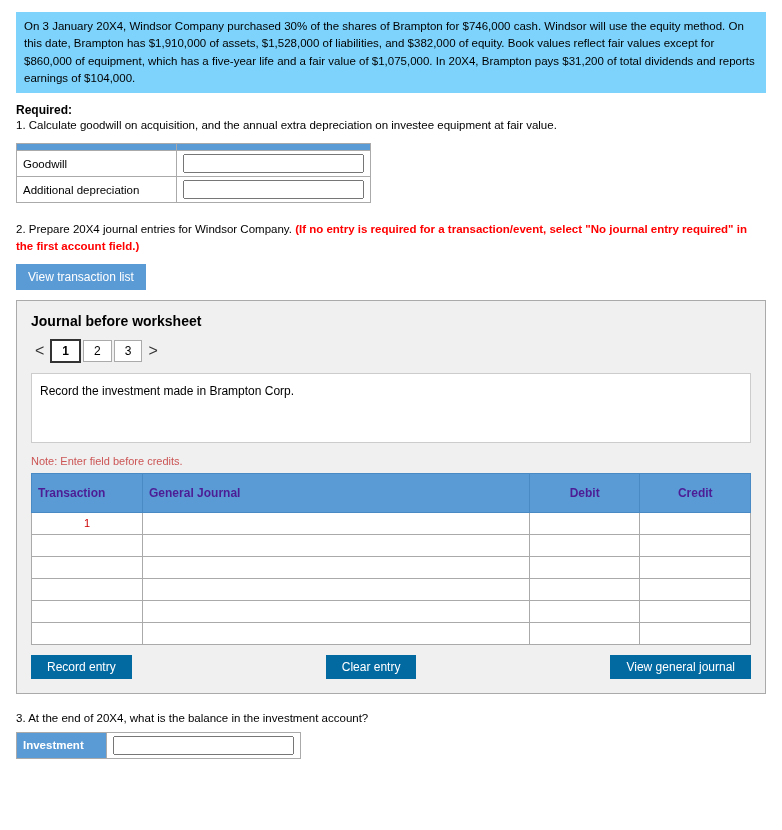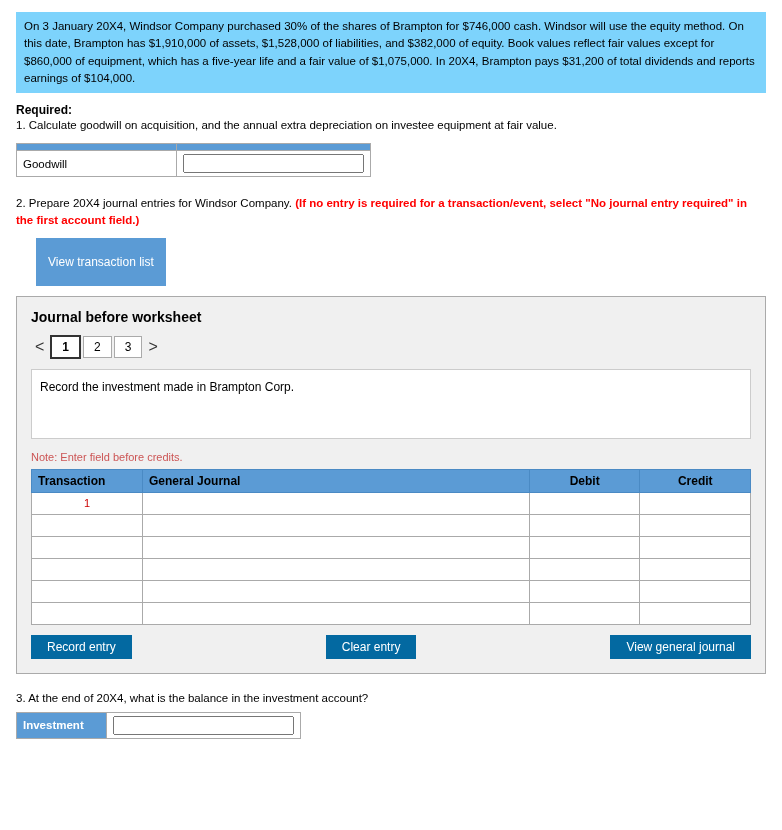--- a/index.html
+++ b/index.html
@@ -55,25 +55,24 @@
       line-height: 1.5;
     }
     .section2-text .red-text {
       color: red;
       font-weight: bold;
     }
     .view-transaction-btn {
       background: #5b9bd5;
       color: #fff;
       border: none;
-      padding: 17px 12px;
+      padding: 6px 12px;
       font-size: 12px;
       cursor: pointer;
       margin-bottom: 10px;
-      margin-left: 20px;
     }
     .journal-worksheet {
       border: 1px solid #aaa;
       background: #f0f0f0;
       padding: 12px 14px 14px 14px;
       margin-bottom: 18px;
     }
     .journal-worksheet-title {
       font-size: 14px;
       font-weight: bold;
@@ -120,23 +119,23 @@
       font-size: 11px;
       margin-bottom: 6px;
     }
     .journal-table {
       border-collapse: collapse;
       width: 100%;
       margin-bottom: 10px;
     }
     .journal-table th {
       background: #5b9bd5;
-      color: #000000;
+      color: #4c1d95;
       border: 1px solid #4a8ac4;
-      padding: 4px 6px;
+      padding: 12px 6px;
       font-size: 12px;
       text-align: center;
     }
     .journal-table th.left { text-align: left; }
     .journal-table td {
       border: 1px solid #aaa;
       padding: 3px 4px;
       height: 22px;
       background: #fff;
     }
@@ -215,20 +214,24 @@
 <table class="table-small">
   <thead>
     <tr>
       <th style="min-width:160px;"></th>
       <th style="min-width:120px;"></th>
     </tr>
   </thead>
   <tbody>
     <tr>
       <td class="label-cell">Goodwill</td>
+      <td class="value-cell"><input type="text" style=""></td>
+    </tr>
+    <tr>
+      <td class="label-cell">Additional depreciation</td>
       <td class="value-cell"><input type="text" style=""></td>
     </tr>
   </tbody>
 </table>
 
 <div class="section-gap"></div>
 
 
 <div class="section2-text">
   <span>2. Prepare 20X4 journal entries for Windsor Company.</span> <span class="red-text">(If no entry is required for a transaction/event, select "No journal entry required" in the first account field.)</span>

